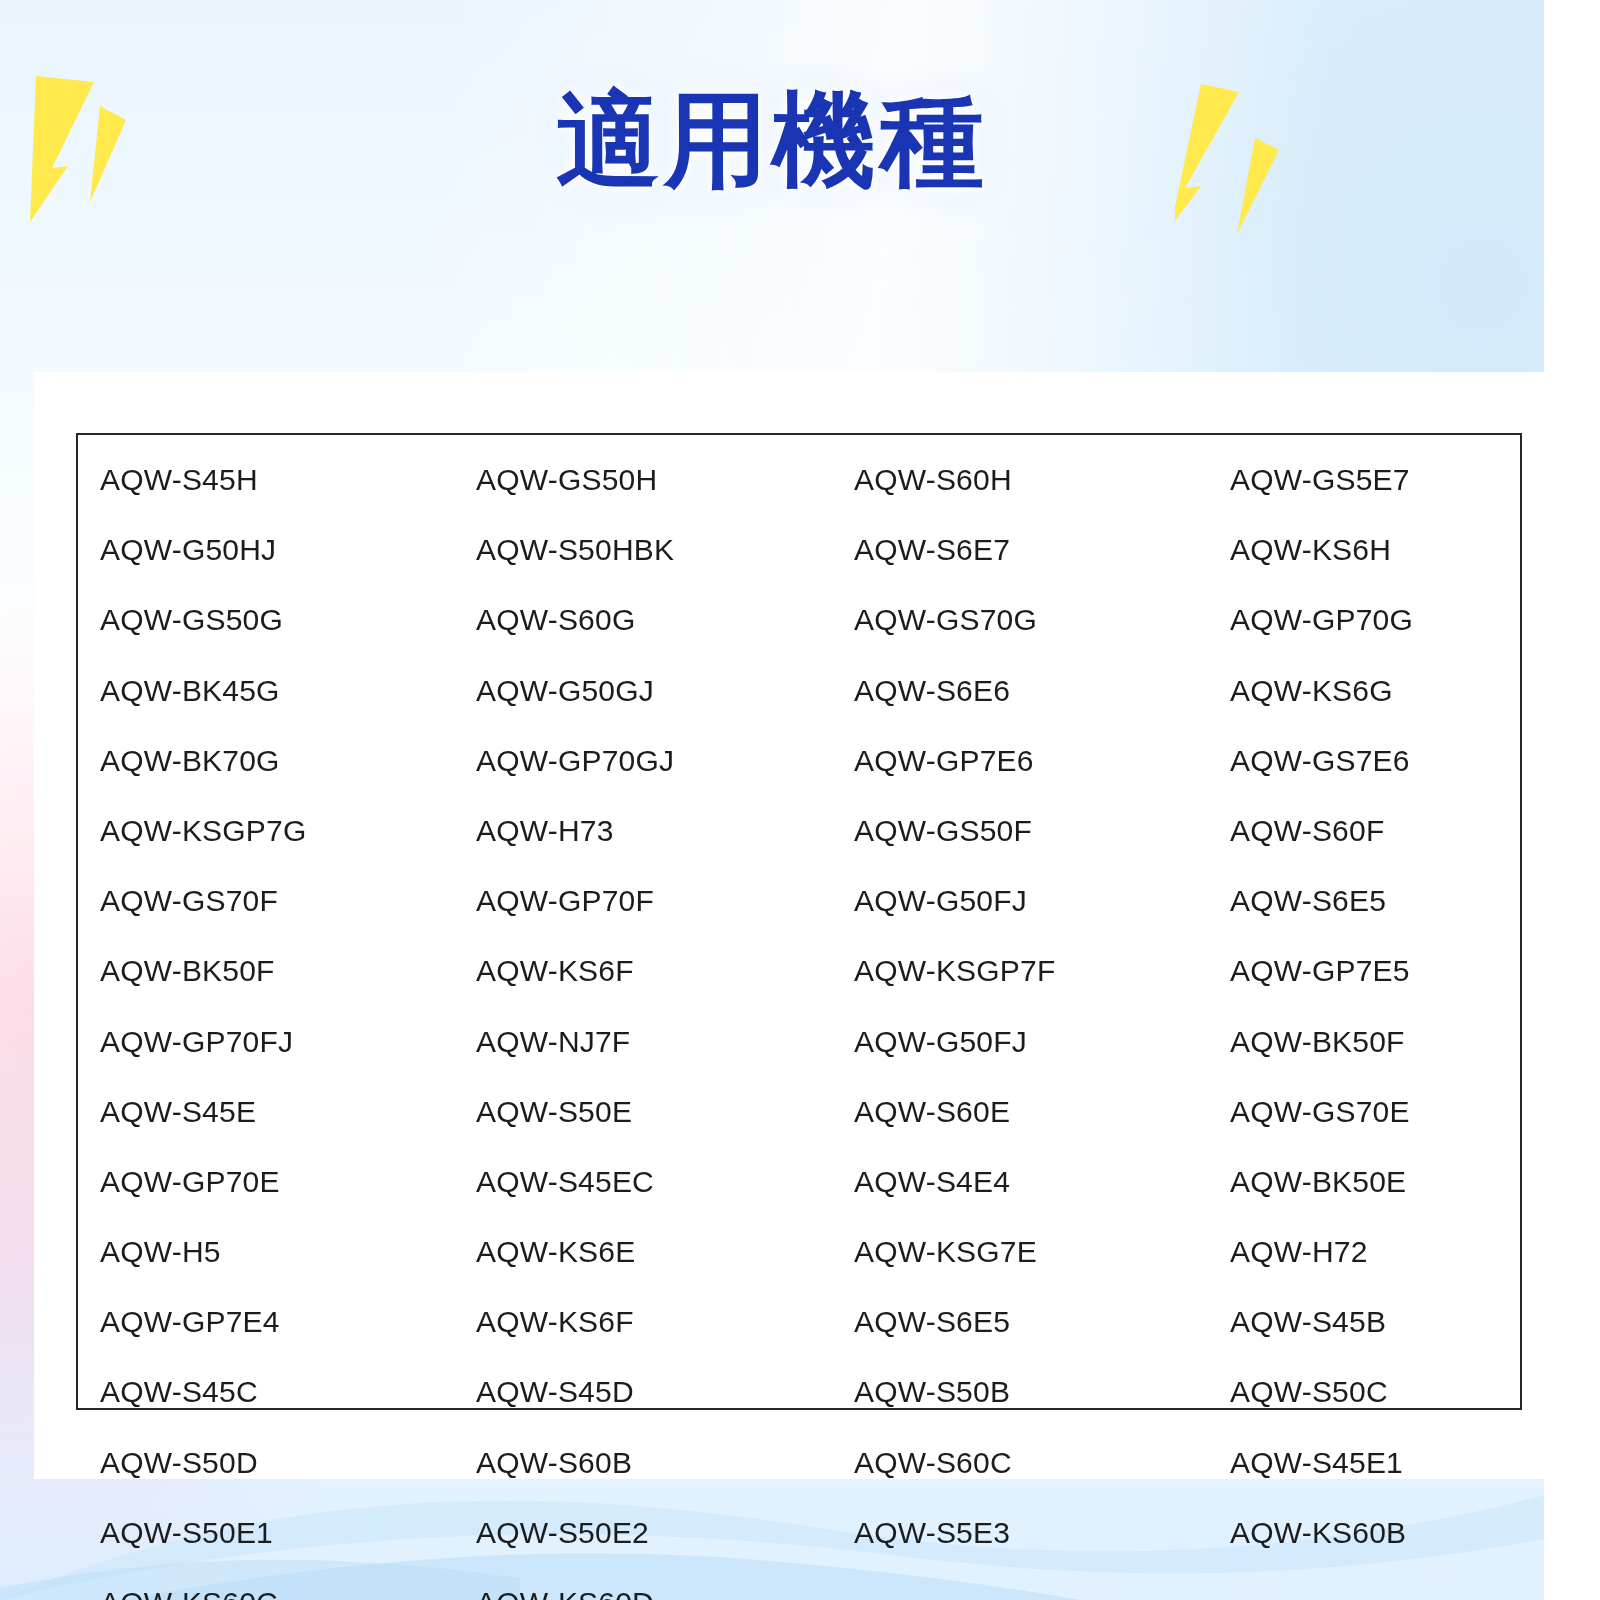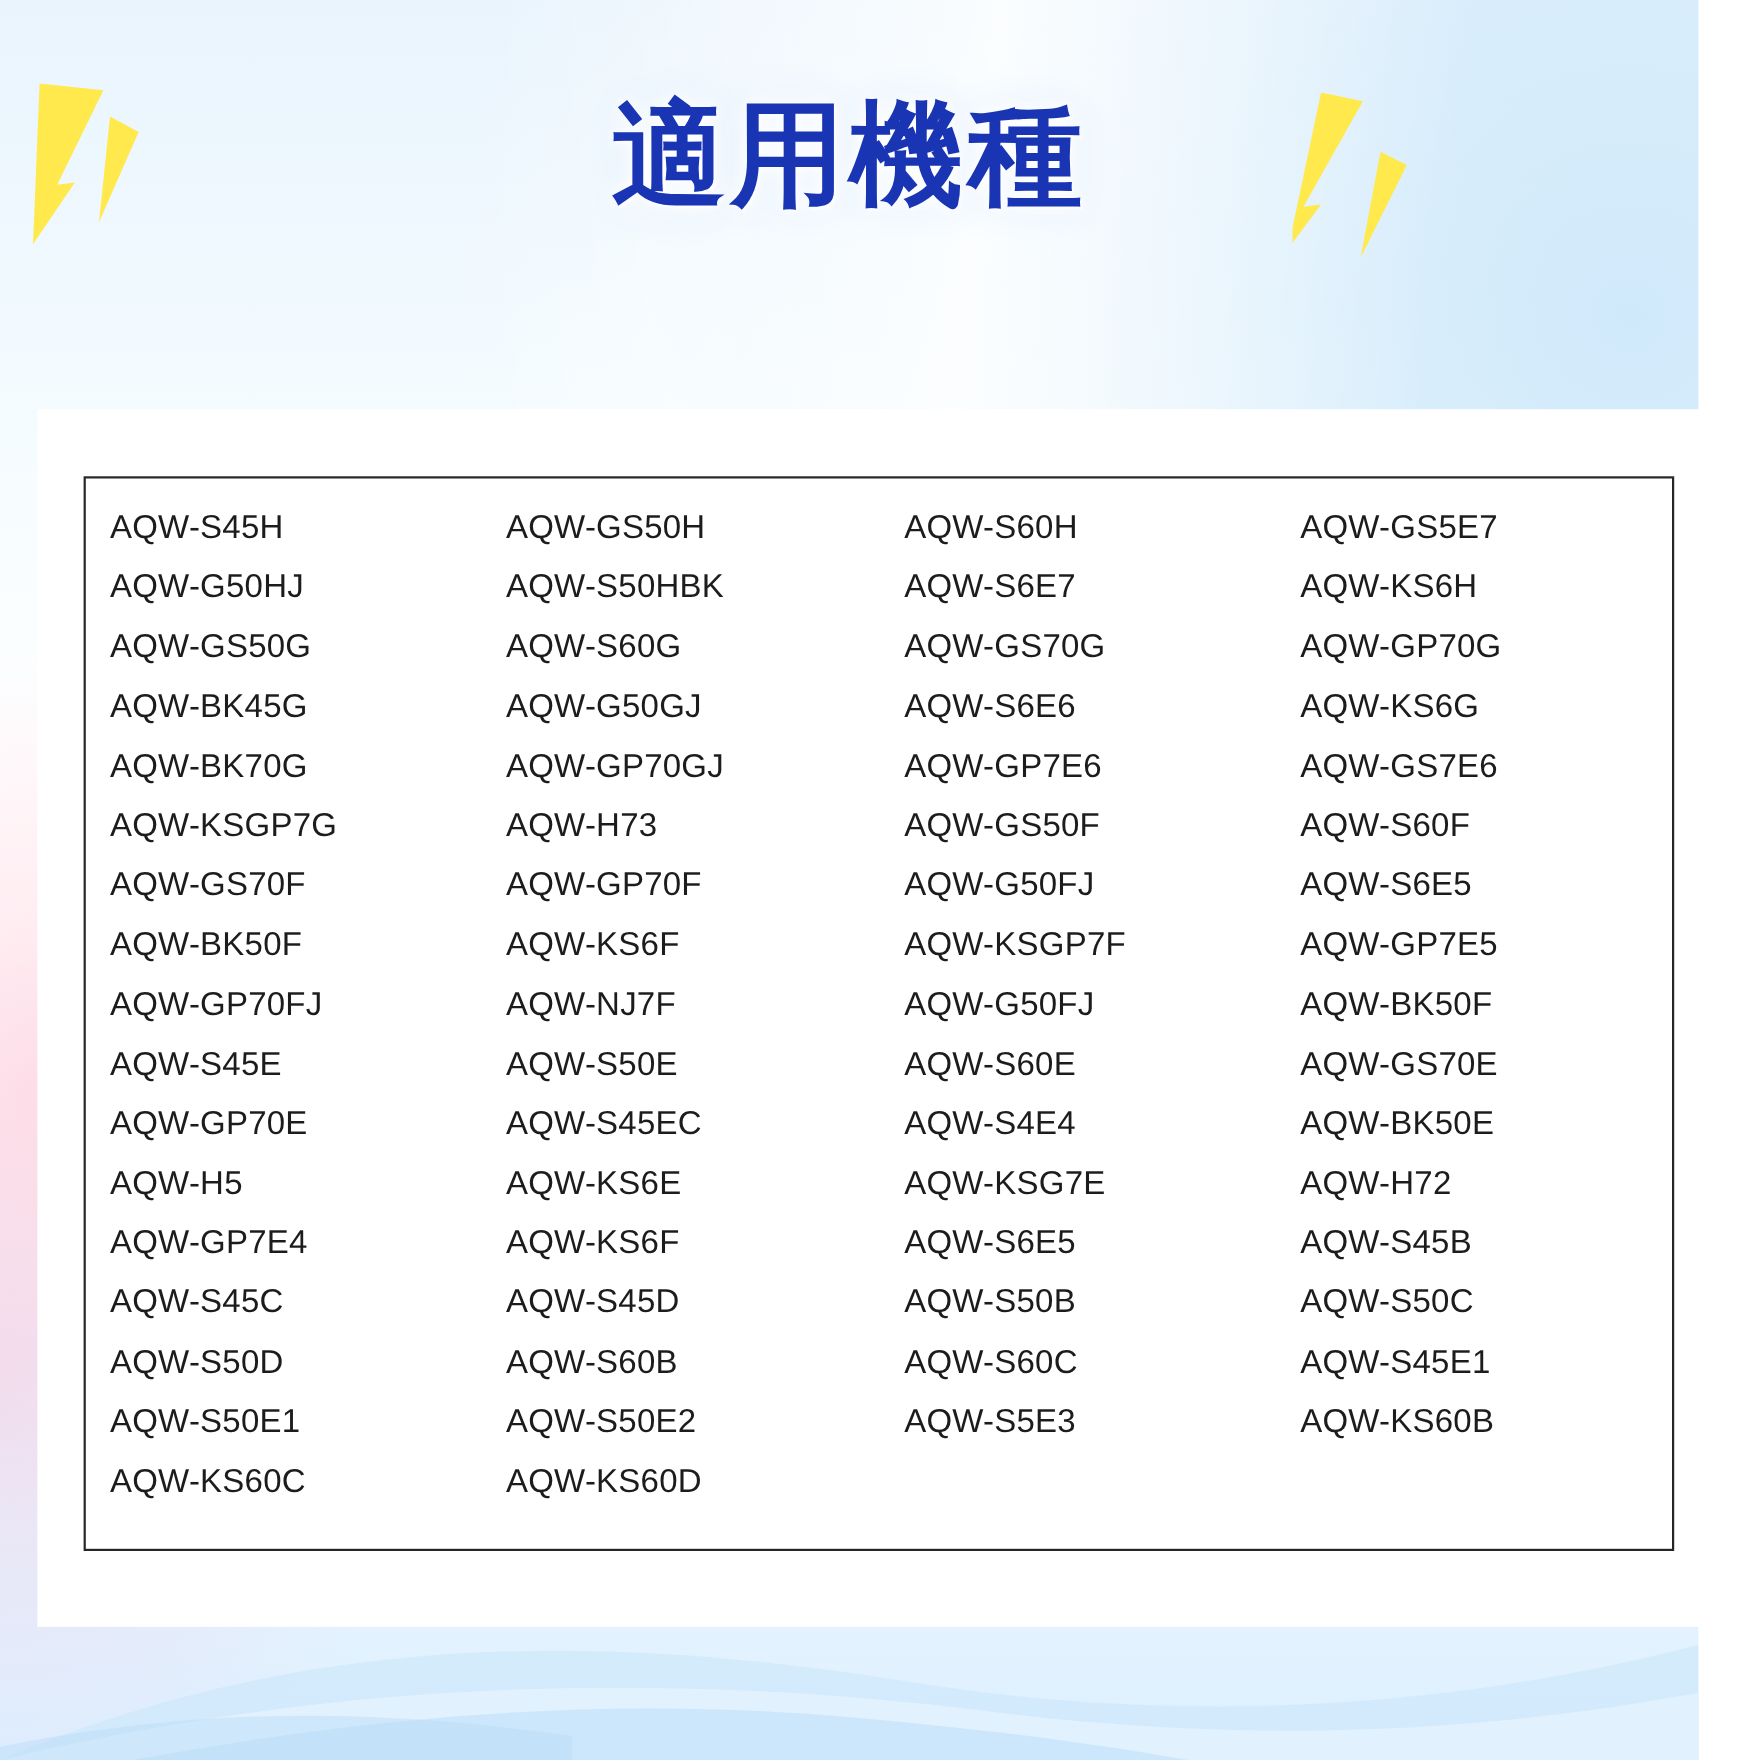--- a/index.html
+++ b/index.html
@@ -111,20 +111,21 @@
     padding: 18px 22px 18px 22px;
   }
 
   .grid {
     display: grid;
     grid-template-columns: 360px 362px 360px auto;
     row-gap: 0;
     column-gap: 0;
     height: 100%;
     align-content: start;
+    gap: 16px;
   }
   .cell {
     font-family: "Liberation Sans", sans-serif;
     font-size: 30px;
     color: #1c1c1c;
     line-height: 54.2px;
     height: 54.2px;
     white-space: nowrap;
     letter-spacing: 0.2px;
   }

